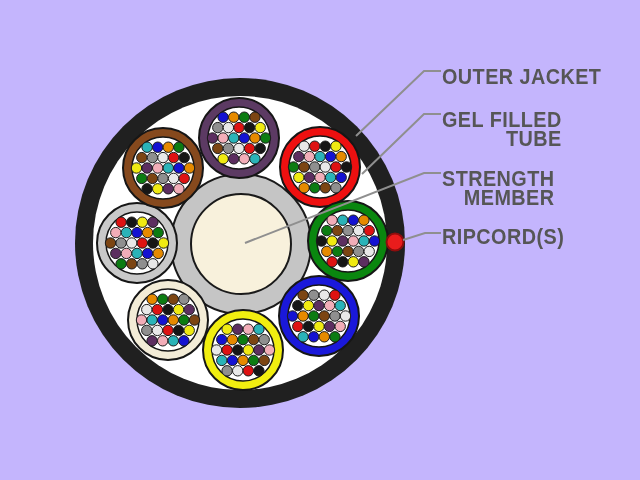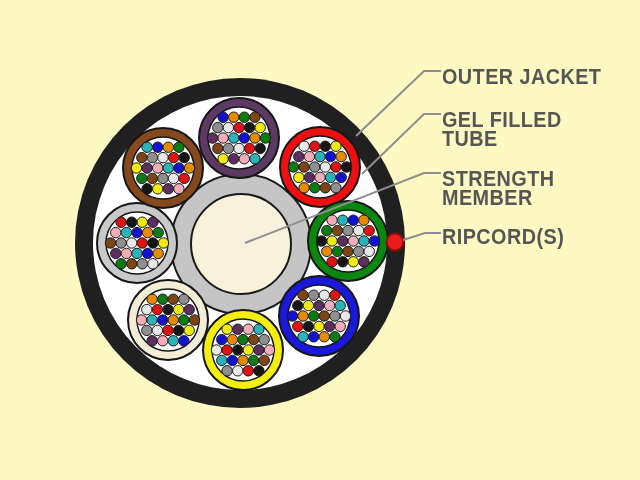--- a/index.html
+++ b/index.html
@@ -1,21 +1,22 @@
 <!DOCTYPE html>
 <html><head>
 <meta charset="utf-8">
 <style>
   html,body{margin:0;padding:0;background:#ffffff;}
   .page{
     position:relative;
     width:640px;height:480px;
-    background:#fef9c3;
+    background:#c4b5fd;
     overflow:hidden;
     font-family:"Liberation Sans",sans-serif;
+    text-align:right;
   }
   #diagram-svg{position:absolute;left:0;top:0;}
   .label{
     position:absolute;
     left:442px;
     font-family:"Liberation Sans",sans-serif;
     font-weight:bold;
     font-size:22px;
     line-height:19px;
     letter-spacing:0.5px;

